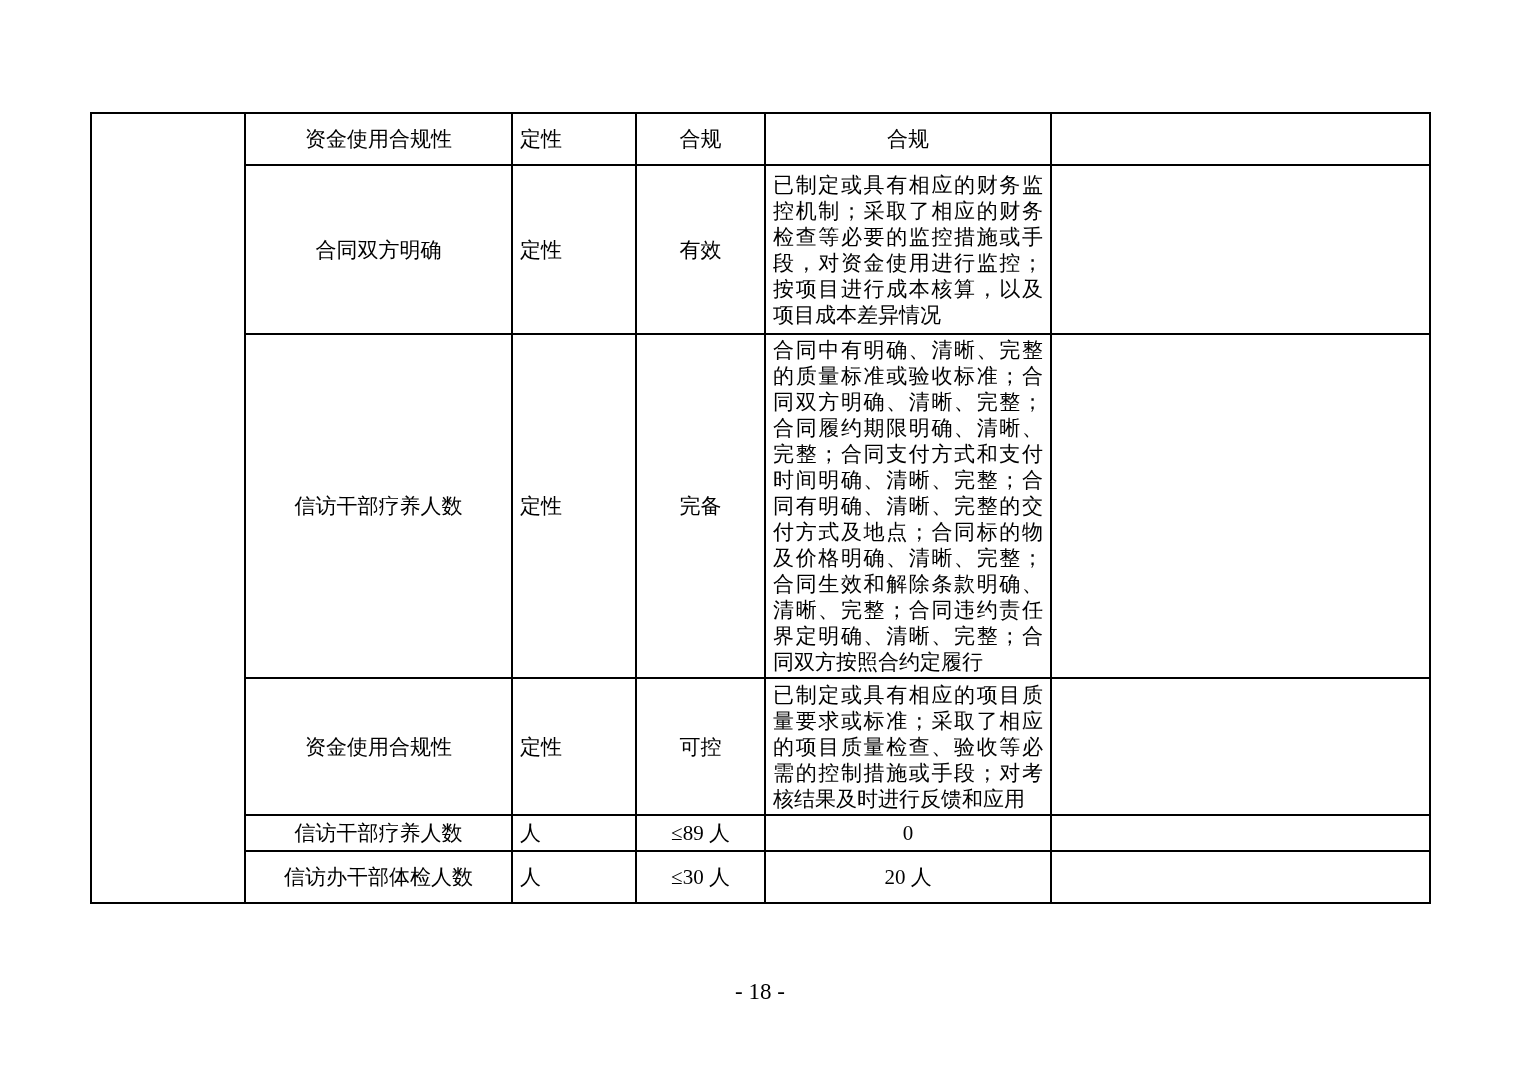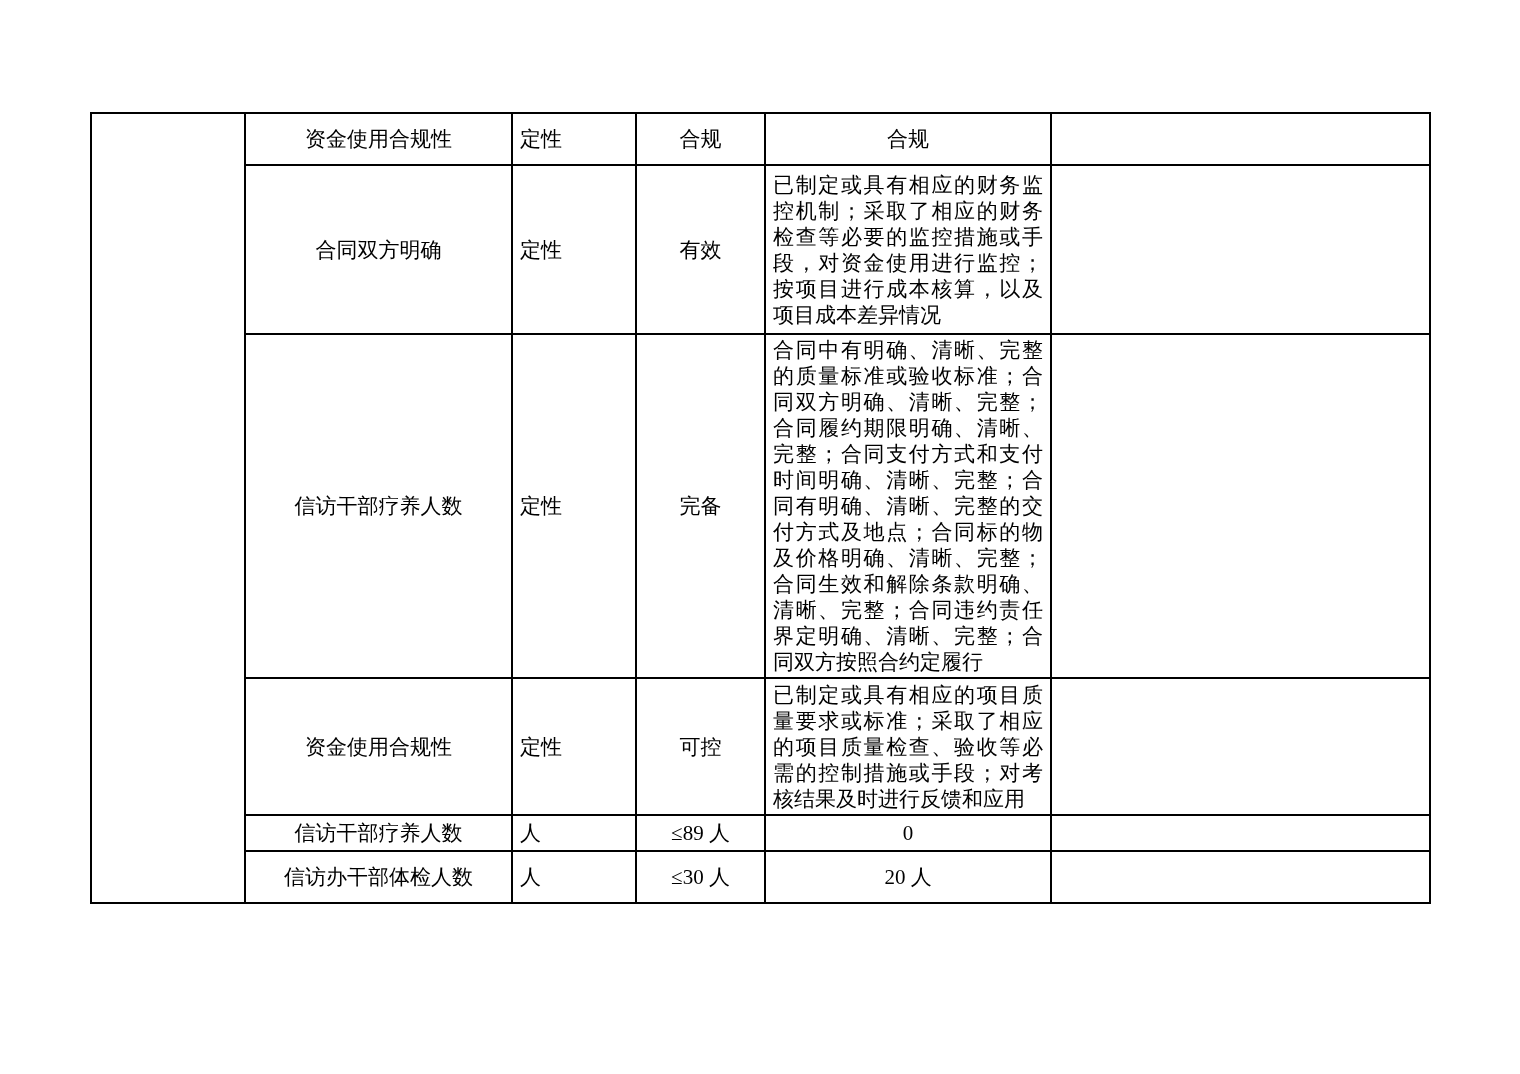--- a/index.html
+++ b/index.html
@@ -120,14 +120,15 @@
         <tr class="row-6">
           <td class="cell name-cell">信访办干部体检人数</td>
           <td class="cell type-cell">人</td>
           <td class="cell target-cell">≤30 人</td>
           <td class="cell actual-cell center">20 人</td>
           <td class="cell right-cell"></td>
         </tr>
       </tbody>
   </table>
 
+  <div class="page-number">- 18 -</div>
 
 </div>
 
 </body></html>

